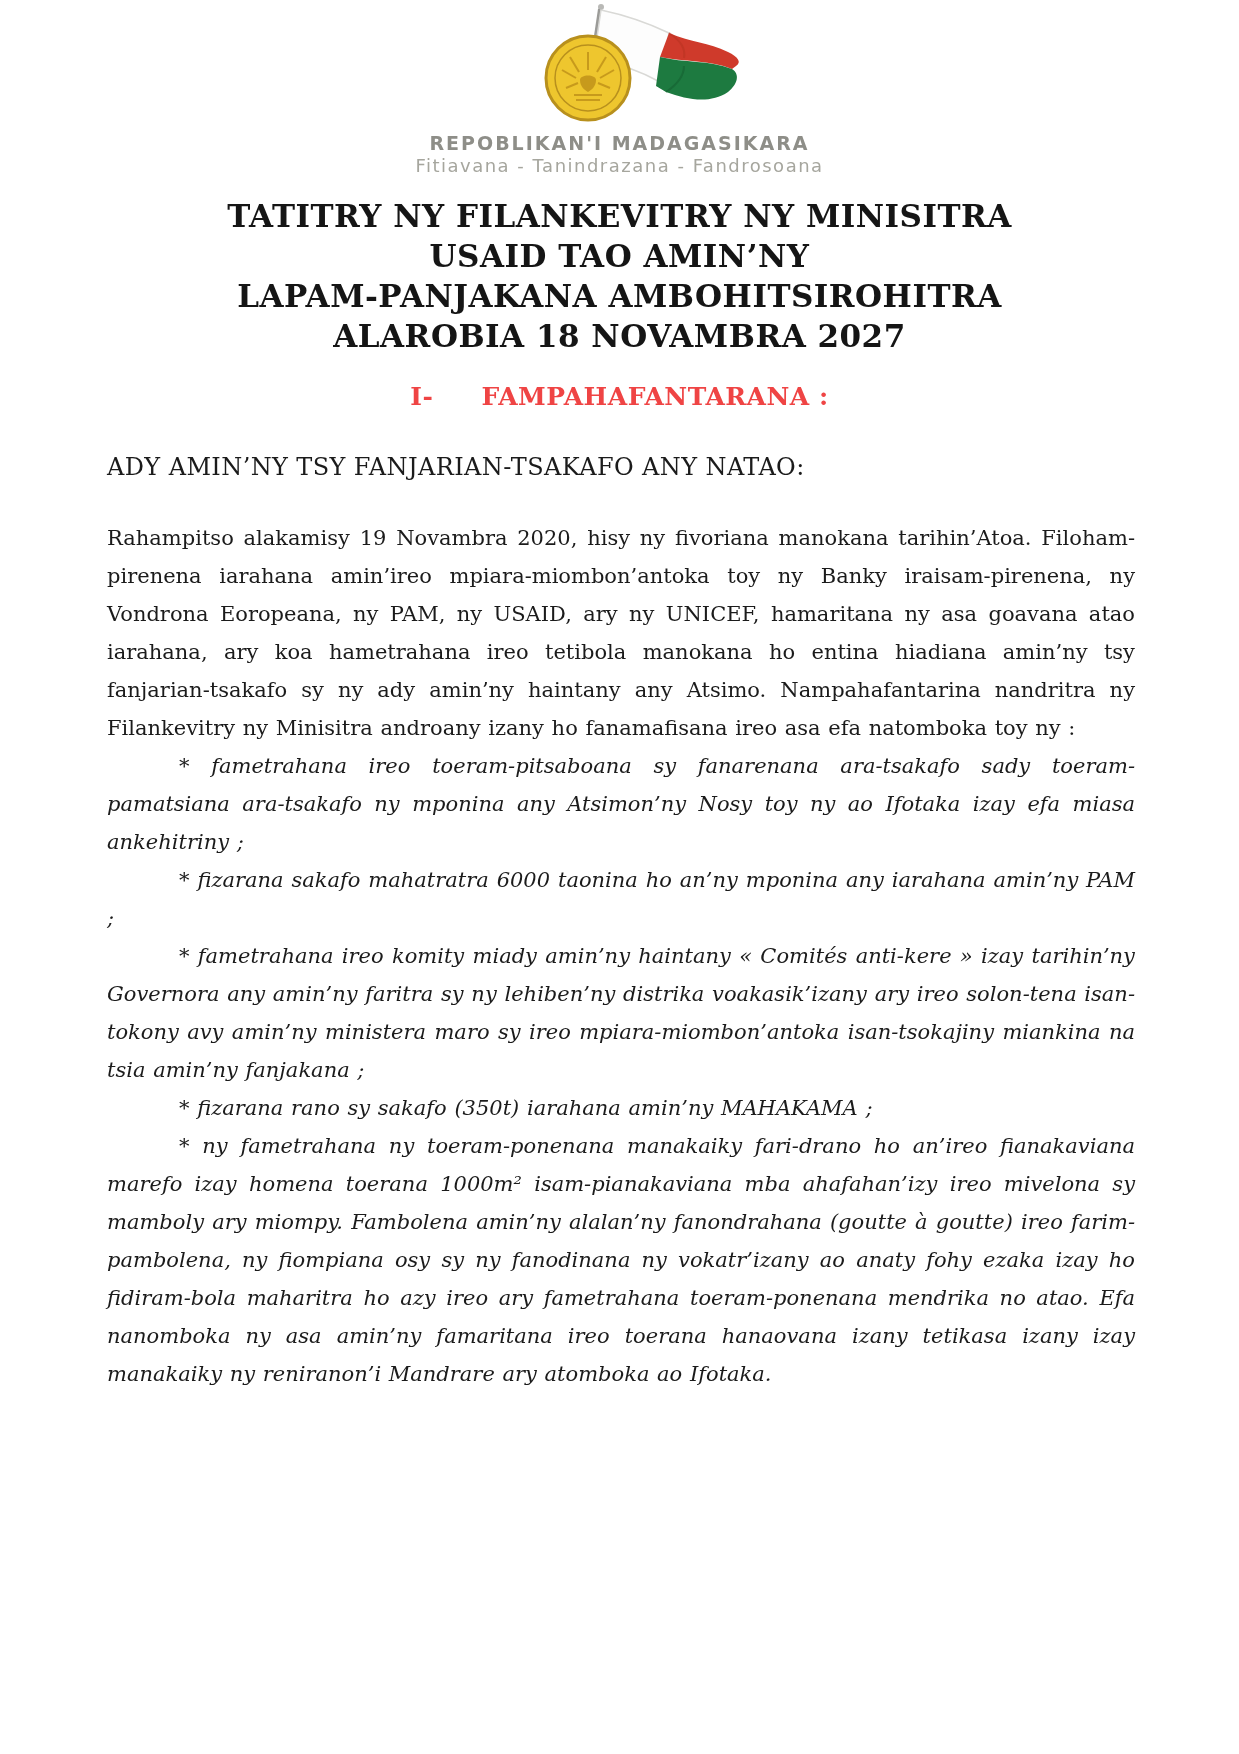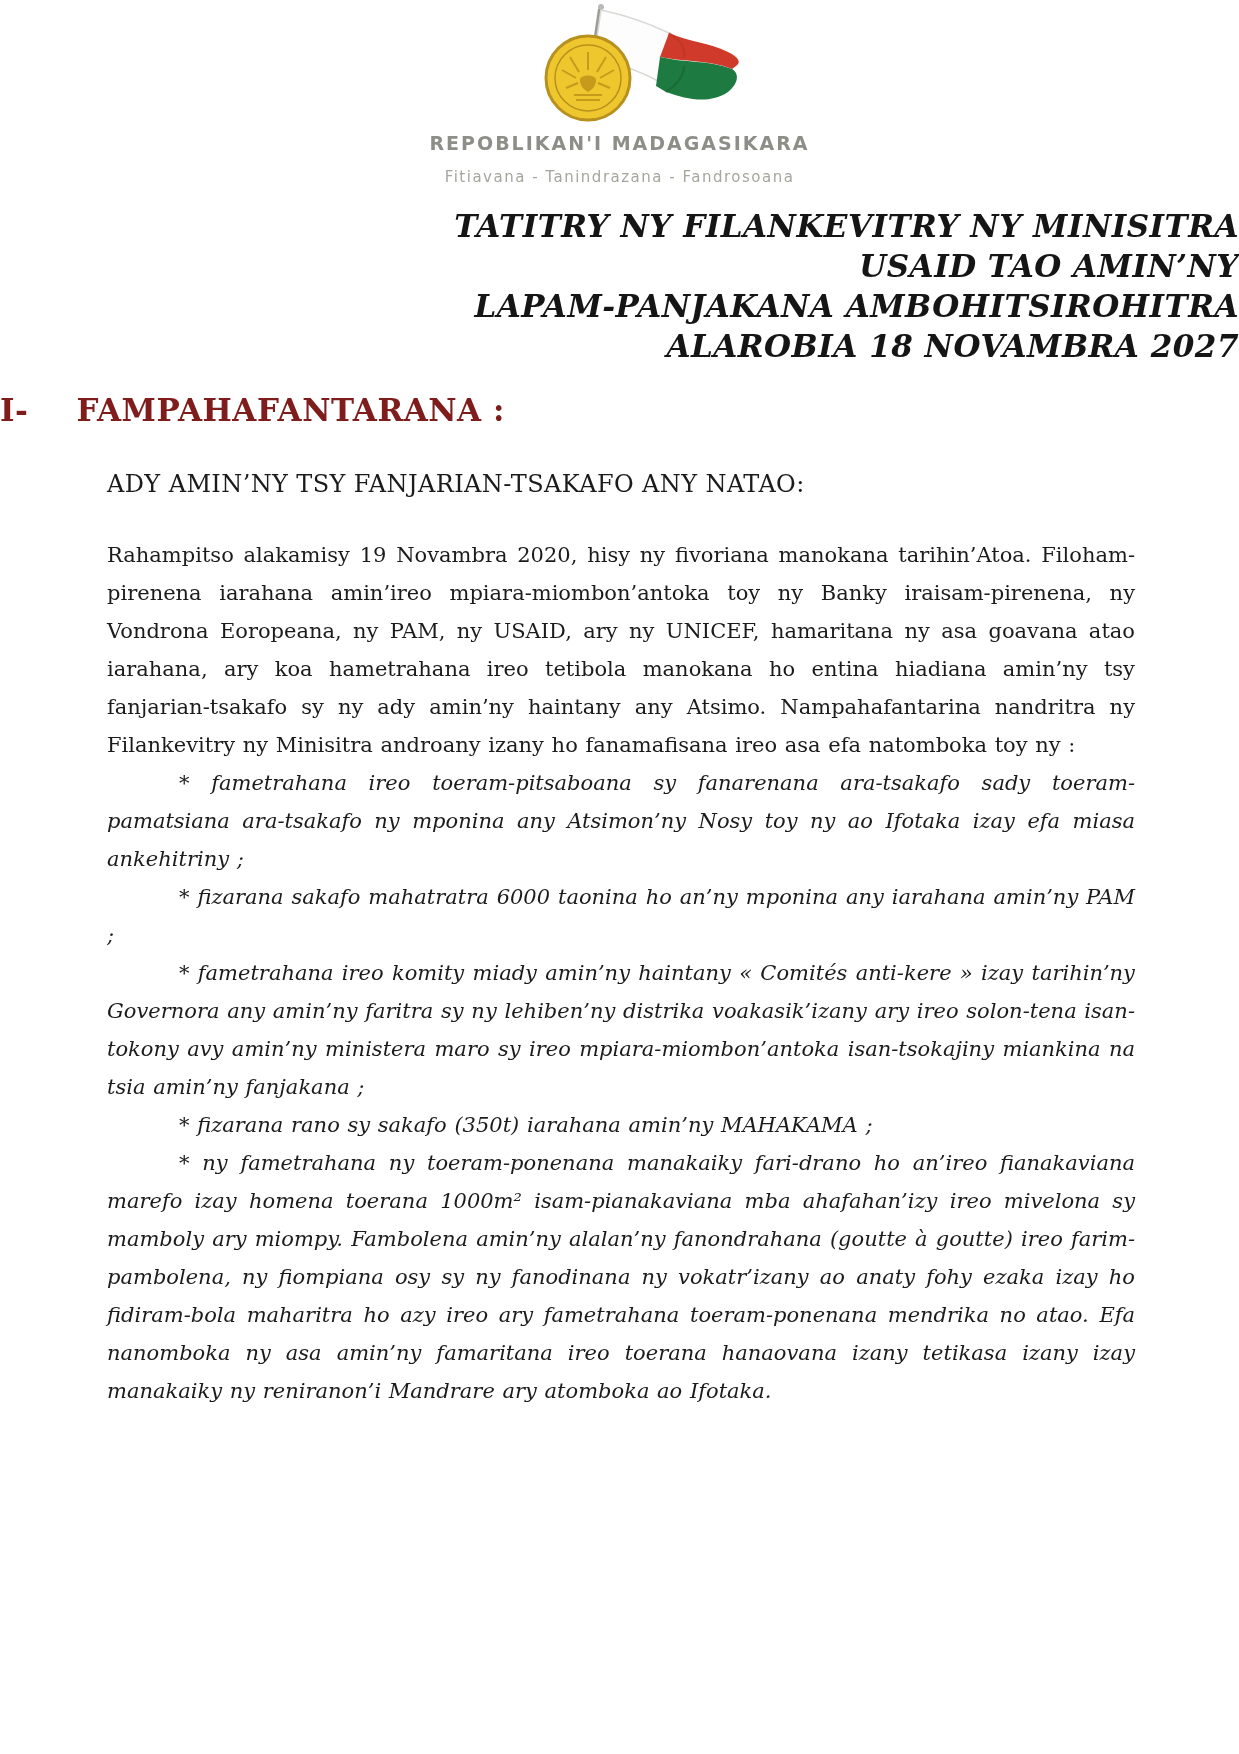--- a/index.html
+++ b/index.html
@@ -21,42 +21,41 @@
   .brand {
     font-family: "DejaVu Sans", sans-serif;
     font-size: 19px;
     font-weight: bold;
     color: var(--brand-gray, #8e8e88);
     letter-spacing: 2px;
     margin-top: 0px;
   }
   .motto {
     font-family: "DejaVu Sans", sans-serif;
-    font-size: 15px;
+    font-size: 18px;
     color: var(--motto-gray, #a6a69e);
     letter-spacing: 1.5px;
-    margin-top: 14px;
+    margin-top: 1px;
   }
   .title-block {
     margin-top: 20px;
-    text-align: right;
+    text-align: center;
     font-weight: bold;
     font-size: 31px;
     line-height: 40px;
     letter-spacing: 0.5px;
     color: #151515;
-    font-style: italic;
   }
   .section-heading {
     margin-top: 26px;
-    text-align: left;
+    text-align: center;
     font-weight: bold;
-    font-size: 31px;
+    font-size: 25px;
     letter-spacing: 0.5px;
-    color: #7f1d1d;
+    color: #ef4444;
   }
   .section-heading .numeral-gap { display: inline-block; width: 48px; }
   .content { margin: 0 104px 0 107px; }
   .subheading {
     margin-top: 42px;
     font-size: 24px;
     letter-spacing: 0.4px;
   }
   .body-block { margin-top: 38px; }
   p.body-par {

